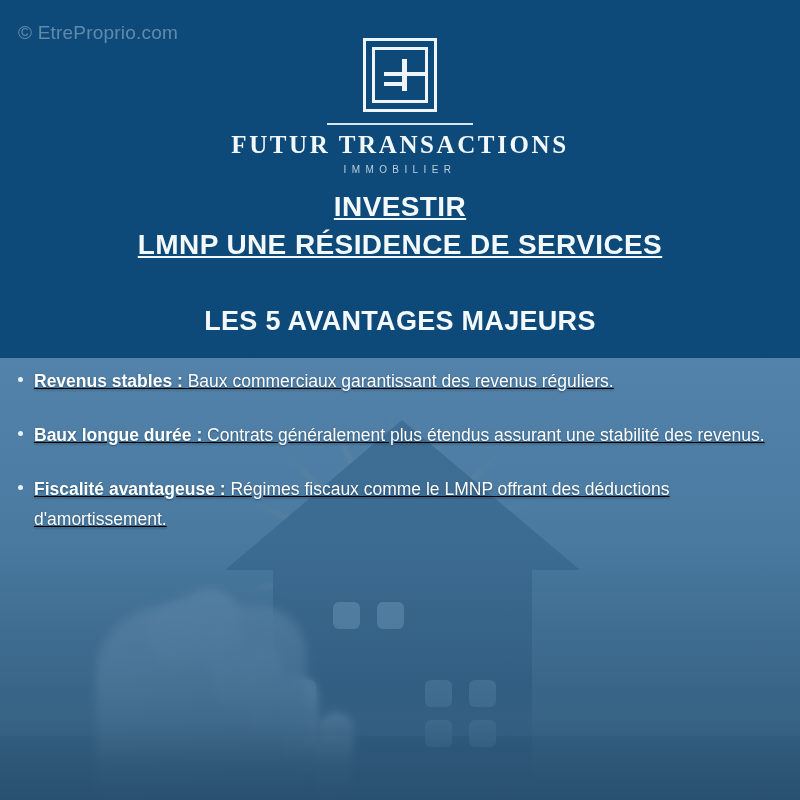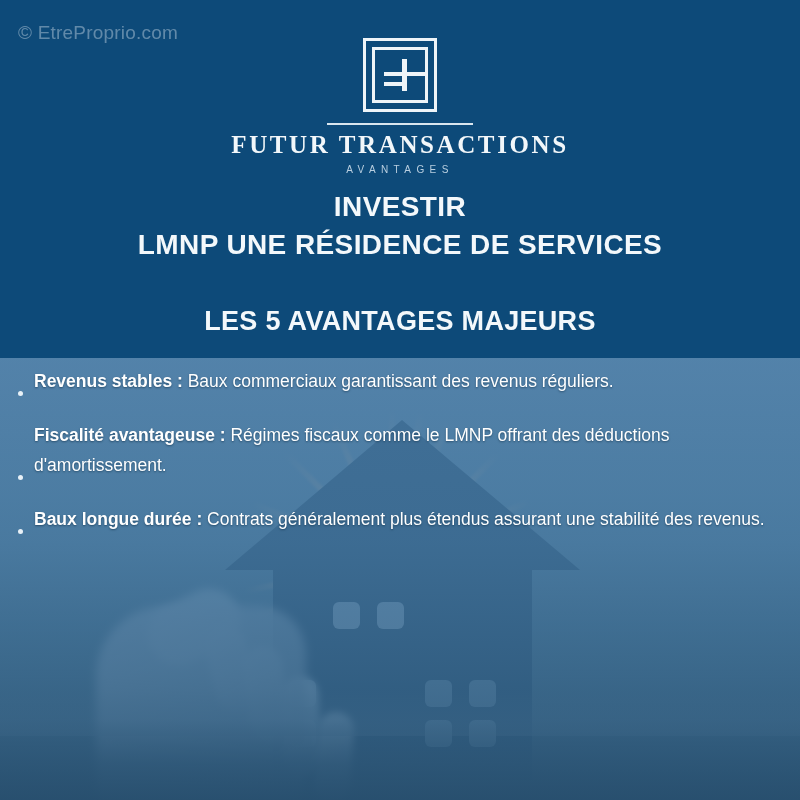--- a/index.html
+++ b/index.html
@@ -142,37 +142,38 @@
   }
   .logo-sub{
     margin-top:5px;
     color:#b9cfe0;
     font-size:10px;letter-spacing:5.4px;white-space:nowrap;
   }
 
   
   .title-block{
     position:absolute;left:0;top:188px;width:800px;text-align:center;
-    color:#f3f8fb;font-weight:bold;
+    color:#f3f8fb;font-weight:bold;text-decoration:underline;
   }
   .title-l1{font-size:28px;letter-spacing:.4px;line-height:38px;}
   .title-l2{font-size:28px;letter-spacing:.4px;line-height:38px;}
   .subtitle{
     position:absolute;left:0;top:306px;width:800px;text-align:center;
     color:#f3f8fb;font-weight:bold;font-size:27px;letter-spacing:.3px;
   }
 
   
   .list{
     position:absolute;left:0;top:366px;width:800px;
     padding:0 24px 0 18px;box-sizing:border-box;
   }
   .bullet-row{
-    display:flex;align-items:flex-end;
+    display:flex;align-items:flex-start;
     margin-bottom:24px;
+    text-decoration:underline;
   }
   .dot{
     flex:0 0 auto;
     width:5px;height:5px;border-radius:50%;
     background:#e8f1f7;
     margin:11px 11px 0 0;
   }
   .bullet-text{
     flex:1 1 auto;
     color:#ffffff;
@@ -240,37 +241,37 @@
     <div class="logo-mark">
       <div class="inner">
         <div class="mono-v"></div>
         <div class="mono-h1"></div>
         <div class="mono-h2"></div>
         <div class="mono-t"></div>
       </div>
     </div>
     <div class="logo-rule"></div>
     <div class="logo-name">FUTUR TRANSACTIONS</div>
-    <div class="logo-sub">AVANTAGES</div>
+    <div class="logo-sub">IMMOBILIER</div>
   </div>
 
   <div class="title-block">
     <div class="title-l1">INVESTIR</div>
     <div class="title-l2">LMNP UNE RÉSIDENCE DE SERVICES</div>
   </div>
   <div class="subtitle">LES 5 AVANTAGES MAJEURS</div>
 
   <div class="list">
       <div class="bullet-row">
         <span class="dot"></span>
         <div class="bullet-text"><b>Revenus stables</b><span class="sep"> : </span><span>Baux commerciaux garantissant des revenus réguliers.</span></div>
       </div>
       <div class="bullet-row">
         <span class="dot"></span>
-        <div class="bullet-text"><b>Fiscalité avantageuse</b><span class="sep"> : </span><span>Régimes fiscaux comme le LMNP offrant des déductions d'amortissement.</span></div>
+        <div class="bullet-text"><b>Baux longue durée</b><span class="sep"> : </span><span>Contrats généralement plus étendus assurant une stabilité des revenus.</span></div>
       </div>
       <div class="bullet-row">
         <span class="dot"></span>
-        <div class="bullet-text"><b>Baux longue durée</b><span class="sep"> : </span><span>Contrats généralement plus étendus assurant une stabilité des revenus.</span></div>
+        <div class="bullet-text"><b>Fiscalité avantageuse</b><span class="sep"> : </span><span>Régimes fiscaux comme le LMNP offrant des déductions d'amortissement.</span></div>
       </div>
     </div>
 
 </div>
 
 </body></html>

